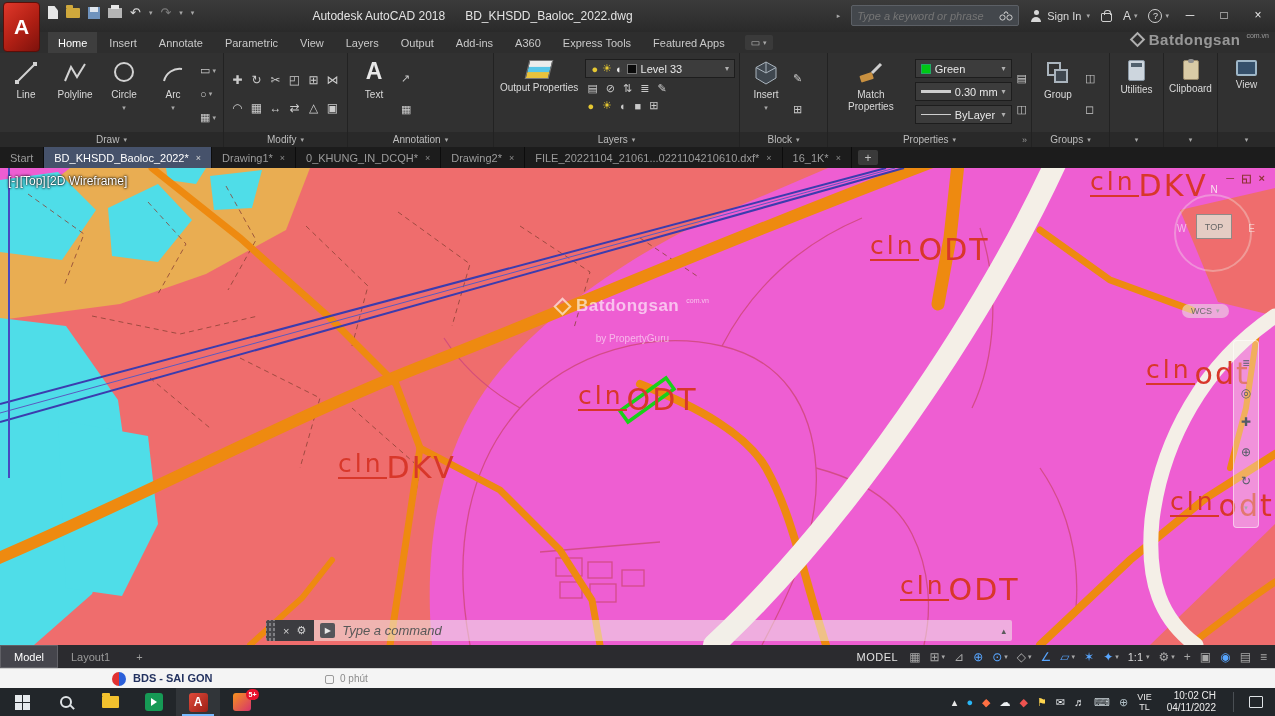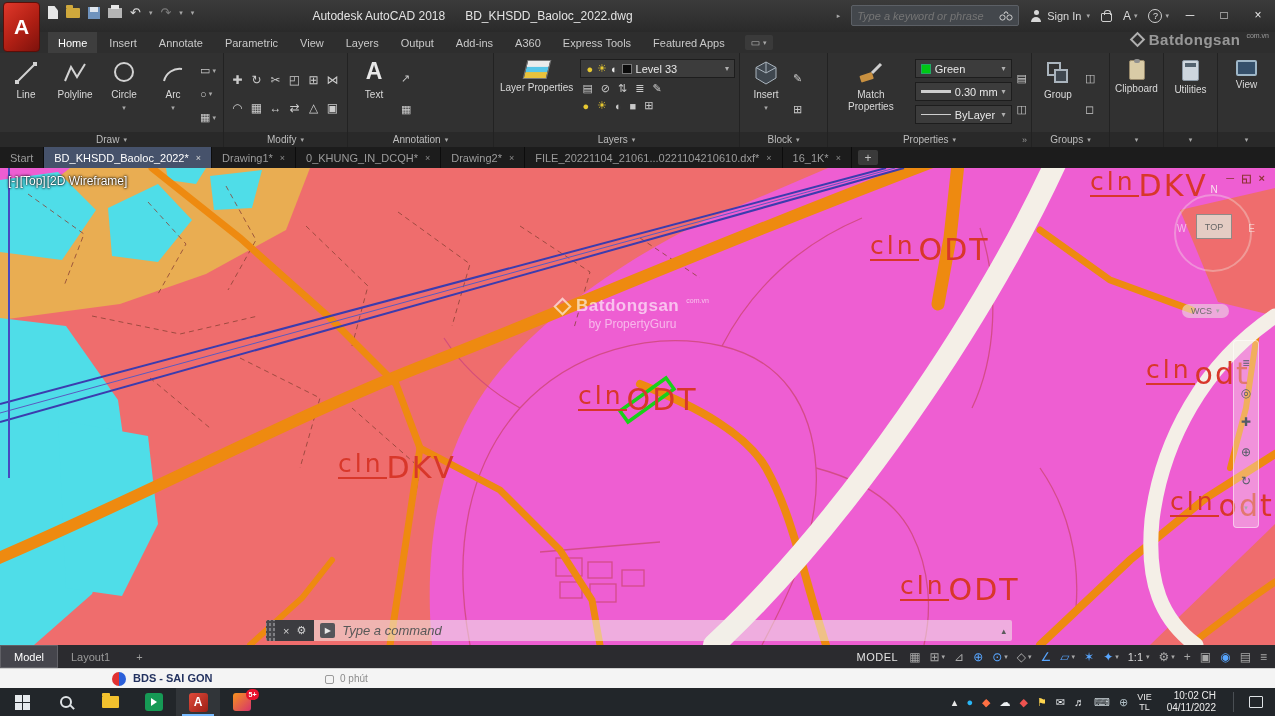--- a/index.html
+++ b/index.html
@@ -105,21 +105,21 @@
 .map-label{position:absolute;color:#d8372a;font-family:"DejaVu Sans",sans-serif;line-height:1.08;
   display:flex;flex-direction:row;align-items:flex-start}
 .map-label .code{font-size:25px;letter-spacing:3px;border-bottom:2px solid;padding:0 3px 0 0}
 .map-label .zone{font-size:30px;letter-spacing:2px;margin-top:2px}
 .wm-center{position:absolute;left:556px;top:128px;display:flex;flex-direction:column;align-items:center;
   color:rgba(255,255,255,.62)}
 .wm-row{display:flex;align-items:flex-start;gap:7px}
 .wm-diamond{width:13px;height:13px;border:2px solid rgba(255,255,255,.62);transform:rotate(45deg);margin-top:4px}
 .wm-brand{font-size:17px;font-weight:bold;letter-spacing:.5px}
 .wm-suffix{font-size:7px;margin-top:1px}
-.wm-byline{font-size:12px;margin-top:1px;color:rgba(255,255,255,.55)}
+.wm-byline{font-size:10px;margin-top:17px;color:rgba(255,255,255,.55)}
 .wm-top{position:absolute;right:6px;top:31px;z-index:70;display:flex;align-items:flex-start;gap:6px;
   color:rgba(255,255,255,.5)}
 .wm-top .wm-diamond{width:11px;height:11px;margin-top:3px}
 .wm-top .wm-brand{font-size:15px}
 .viewcube{position:absolute;left:1168px;top:16px;width:92px;height:108px}
 .vc-ring{position:absolute;left:6px;top:10px;width:78px;height:78px;border:2px solid rgba(242,238,228,.35);border-radius:50%}
 .vc-n{position:absolute;left:50%;top:0;transform:translateX(-50%);color:rgba(252,248,242,.85);font-size:10px}
 .vc-top{position:absolute;left:28px;top:30px;width:36px;height:25px;background:rgba(226,221,210,.85);
   border:1px solid rgba(110,110,110,.7);color:#666;font-size:9px;display:flex;align-items:center;justify-content:center}
 .vc-w{position:absolute;left:9px;top:39px;color:rgba(252,250,246,.6);font-size:10px}
@@ -354,21 +354,21 @@
       <div class="panel-footer">
         <span>Annotation</span>
           <span class="dd7">▾</span>
       </div>
     </div>
 
     <div class="panel" style="width:246px">
       <div class="panel-body">
         <div class="bigbtn" style="min-width:60px">
           <span class="layeric"></span>
-          <span class="lbl">Layer Properties</span>
+          <span class="lbl">Output Properties</span>
         </div>
         <div class="colstack" style="flex:1">
           <div class="combo">
             <i class="yel">●</i>
             <i class="yel">☀</i>
             <i>◐</i>
             <span class="swatch"></span>
             <span class="grow">Level 33</span>
             <span class="cdd">▾</span>
           </div>
@@ -481,34 +481,34 @@
       </div>
       <div class="panel-footer">
         <span>Groups</span>
           <span class="dd7">▾</span>
       </div>
     </div>
 
     <div class="panel" style="width:54px">
       <div class="panel-body" style="justify-content:center">
         <div class="bigbtn">
+          <span class="calcic"></span>
+          <span class="lbl">Utilities</span>
+        </div>
+      </div>
+      <div class="panel-footer">
+        <span class="dd7">▾</span>
+      </div>
+    </div>
+
+    <div class="panel" style="width:54px">
+      <div class="panel-body" style="justify-content:center">
+        <div class="bigbtn">
           <span class="clipic"></span>
           <span class="lbl">Clipboard</span>
-        </div>
-      </div>
-      <div class="panel-footer">
-        <span class="dd7">▾</span>
-      </div>
-    </div>
-
-    <div class="panel" style="width:54px">
-      <div class="panel-body" style="justify-content:center">
-        <div class="bigbtn">
-          <span class="calcic"></span>
-          <span class="lbl">Utilities</span>
         </div>
       </div>
       <div class="panel-footer">
         <span class="dd7">▾</span>
       </div>
     </div>
 
     <div class="panel" style="width:57px;border-right:0">
       <div class="panel-body" style="justify-content:center">
         <div class="bigbtn">

